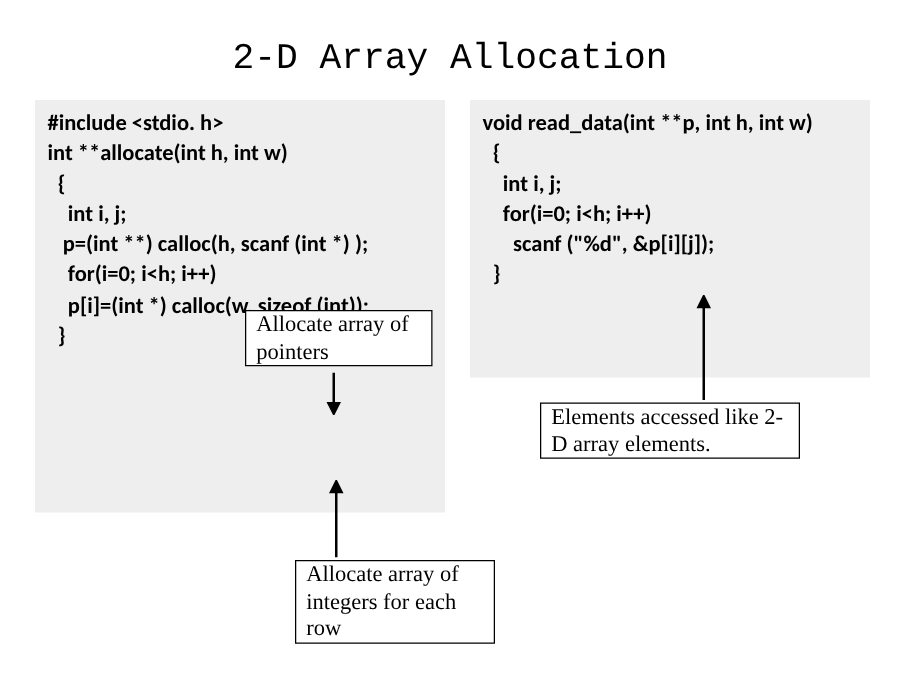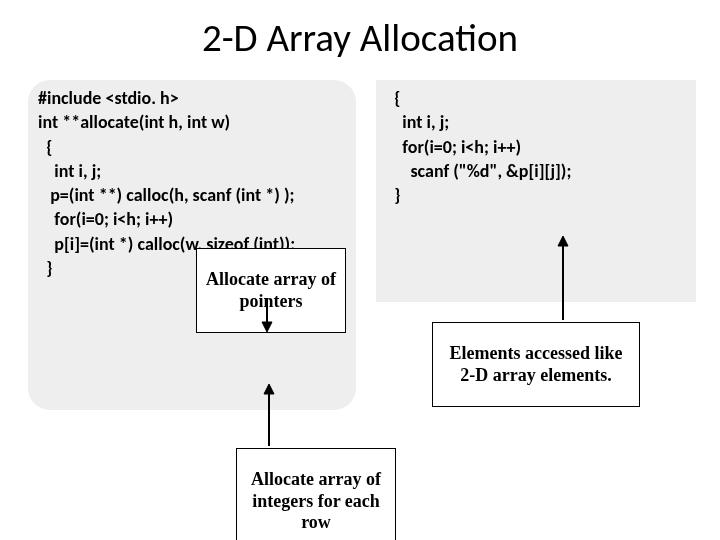--- a/index.html
+++ b/index.html
@@ -6,35 +6,35 @@
   body {
     width: 720px;
     height: 540px;
     background: #fff;
     font-family: Calibri, Arial, sans-serif;
     position: relative;
     overflow: hidden;
   }
   .title {
     text-align: center;
-    font-size: 39px;
+    font-size: 29px;
     font-weight: 400;
-    padding-top: 14px;
+    padding-top: 30px;
     padding-bottom: 10px;
     color: #000;
+    font-family: Liberation Mono, monospace;
   }
   .left-block {
     position: absolute;
     left: 28px;
     top: 80px;
     width: 328px;
     height: 330px;
     background: #eeeeee;
     padding: 6px 10px 6px 10px;
-    border-radius: 22px;
   }
   .right-block {
     position: absolute;
     left: 376px;
     top: 80px;
     width: 320px;
     height: 222px;
     background: #eeeeee;
     padding: 6px 10px;
   }
@@ -45,24 +45,22 @@
     color: #000;
     line-height: 1.35;
     white-space: pre;
   }
   .callout {
     position: absolute;
     background: #fff;
     border: 1px solid #000;
     font-family: "Times New Roman", serif;
     font-size: 18px;
-    text-align: center;
-    padding: 20px 8px;
+    padding: 0 8px;
     line-height: 1.2;
-    font-weight: bold;
   }
   .callout1 {
     left: 196px;
     top: 248px;
     width: 150px;
   }
   .callout2 {
     left: 200px;
     top: 448px;
     width: 160px;
@@ -91,20 +89,21 @@
   <div class="code-line">  {</div>
   <div class="code-line">    int i, j;</div>
   <div class="code-line"></div>
   <div class="code-line">   p=(int **) calloc(h, scanf (int *) );</div>
   <div class="code-line">    for(i=0; i&lt;h; i++)</div>
   <div class="code-line">    p[i]=(int *) calloc(w, sizeof (int));</div>
   <div class="code-line">  }</div>
 </div>
 
 <div class="right-block">
+  <div class="code-line">void read_data(int **p, int h, int w)</div>
   <div class="code-line">  {</div>
   <div class="code-line">    int i, j;</div>
   <div class="code-line">    for(i=0; i&lt;h; i++)</div>
   <div class="code-line">      scanf ("%d", &amp;p[i][j]);</div>
   <div class="code-line">  }</div>
 </div>
 
 <div class="callout callout1">Allocate array of pointers</div>
 <div class="callout callout2">Allocate array of integers for each row</div>
 <div class="callout callout3">Elements accessed like 2-D array elements.</div>

